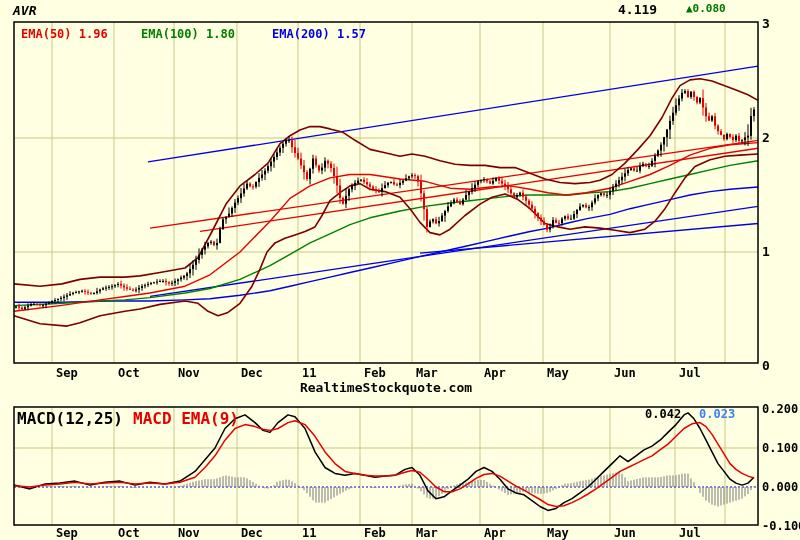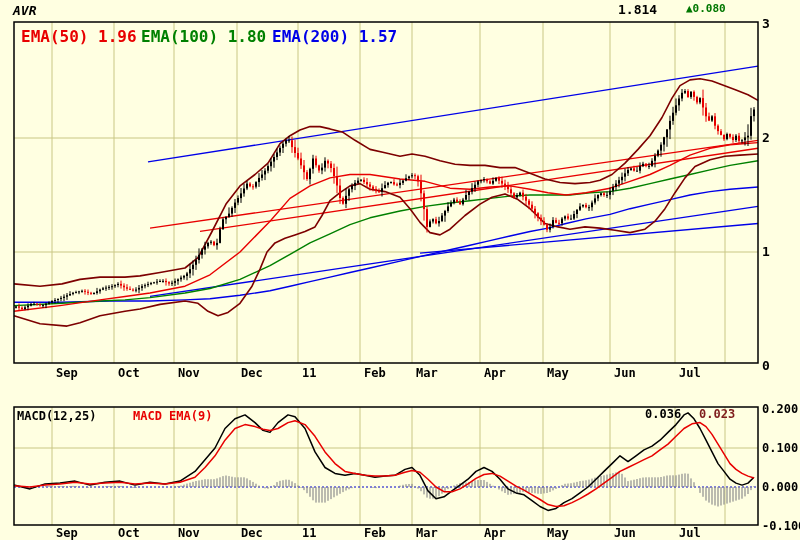--- a/index.html
+++ b/index.html
@@ -8,26 +8,26 @@
     position:relative;width:800px;height:540px;
     background:#ffffe1;
     font-family:"DejaVu Sans Mono","Liberation Mono",monospace;
     font-weight:bold;color:#000;
   }
   .abs{position:absolute;white-space:nowrap;}
   #main-svg{position:absolute;left:0;top:0;}
   .hdr-symbol{left:13px;top:3px;font-size:13px;font-style:italic;}
   .hdr-last{left:618px;top:2px;font-size:13px;}
   .hdr-change{left:686px;top:2px;font-size:11px;}
-  .lg{top:27px;font-size:16px;}
+  .lg{top:27px;font-size:12px;}
   .lg-ema50{left:21px;}
   .lg-ema100{left:121px;}
   .lg-ema200{left:236px;padding-left:36px;}
   .lg-boll{left:352px;}
-  .macd-lg{top:409px;font-size:12px;text-align:right;}
+  .macd-lg{top:409px;font-size:16px;text-align:right;}
   .macd-lg1{left:17px;}
   .macd-lg2{left:97px;padding-left:36px;}
   .macd-v{top:407px;font-size:12px;}
   .macd-v1{left:645px;}
   .macd-v2{left:699px;}
   .wm{left:0;top:380px;width:772px;text-align:center;font-size:13px;letter-spacing:0px;}
 </style>
 </head>
 <body>
 
@@ -818,25 +818,26 @@
         <g font-size="12">
           <text x="762" y="413" fill="#000">0.200</text>
           <text x="762" y="452" fill="#000">0.100</text>
           <text x="762" y="491" fill="#000">0.000</text>
           <text x="762" y="530" fill="#000">-0.100</text>
         </g>
       </g>
     </svg>
 
   <div class="abs hdr-symbol">AVR</div>
-  <div class="abs hdr-last">1.814</div>
+  <div class="abs hdr-last">4.119</div>
   <div class="abs hdr-change" style="color: rgb(0, 119, 0);">▲0.080</div>
 
   <div class="abs lg lg-ema50" style="color: rgb(232, 0, 0);">EMA(50) 1.96</div>
   <div class="abs lg lg-ema100" style="color: rgb(0, 128, 0); margin-left: 20px;">EMA(100) 1.80</div>
   <div class="abs lg lg-ema200" style="color: rgb(0, 0, 232);">EMA(200) 1.57</div>
 
+  <div class="abs wm">RealtimeStockquote.com</div>
 
   <div class="abs macd-lg macd-lg1" style="color: rgb(0, 0, 0);">MACD(12,25)</div>
   <div class="abs macd-lg macd-lg2" style="color: rgb(232, 0, 0);">MACD EMA(9)</div>
-  <div class="abs macd-v macd-v1" style="color: rgb(0, 0, 0);">0.036</div>
-  <div class="abs macd-v macd-v2" style="color: #7f1d1d;">0.023</div>
+  <div class="abs macd-v macd-v1" style="color: rgb(0, 0, 0);">0.042</div>
+  <div class="abs macd-v macd-v2" style="color: #3b82f6;">0.023</div>
 </div>
 
 </body></html>

